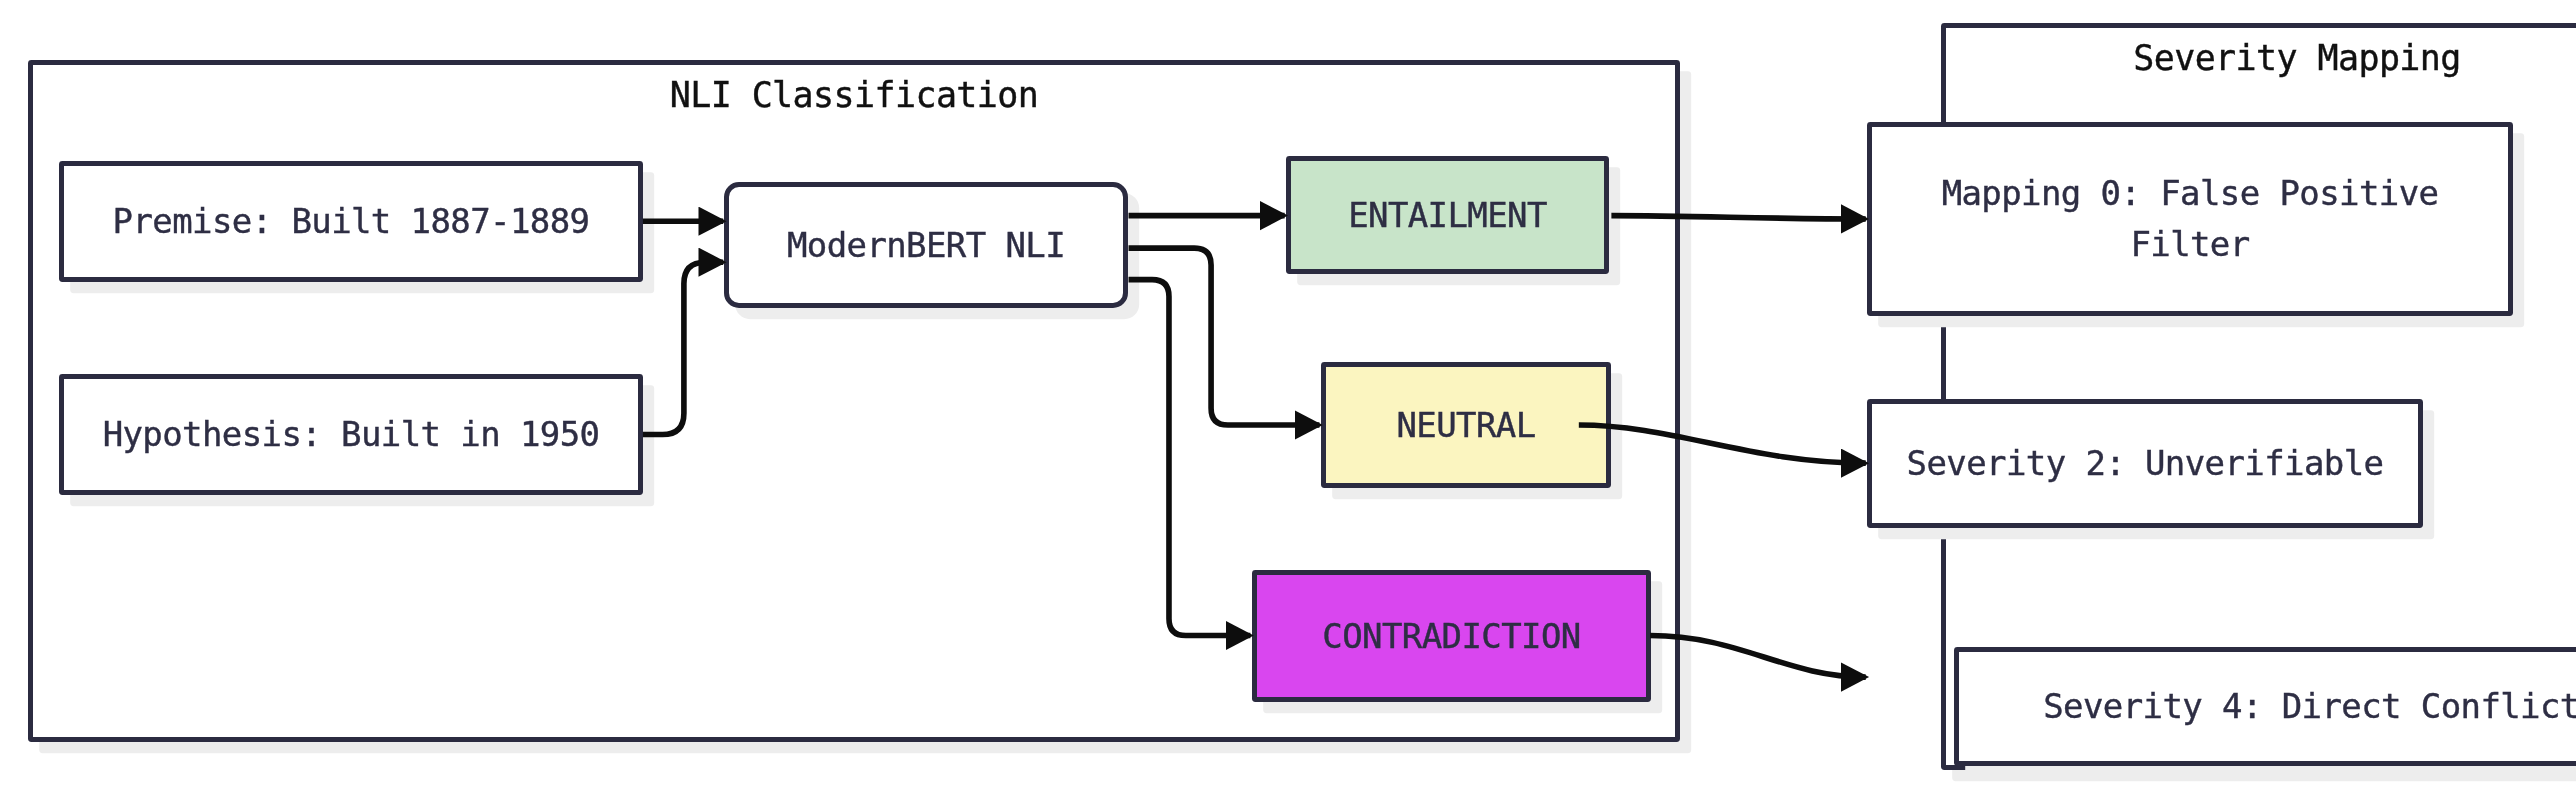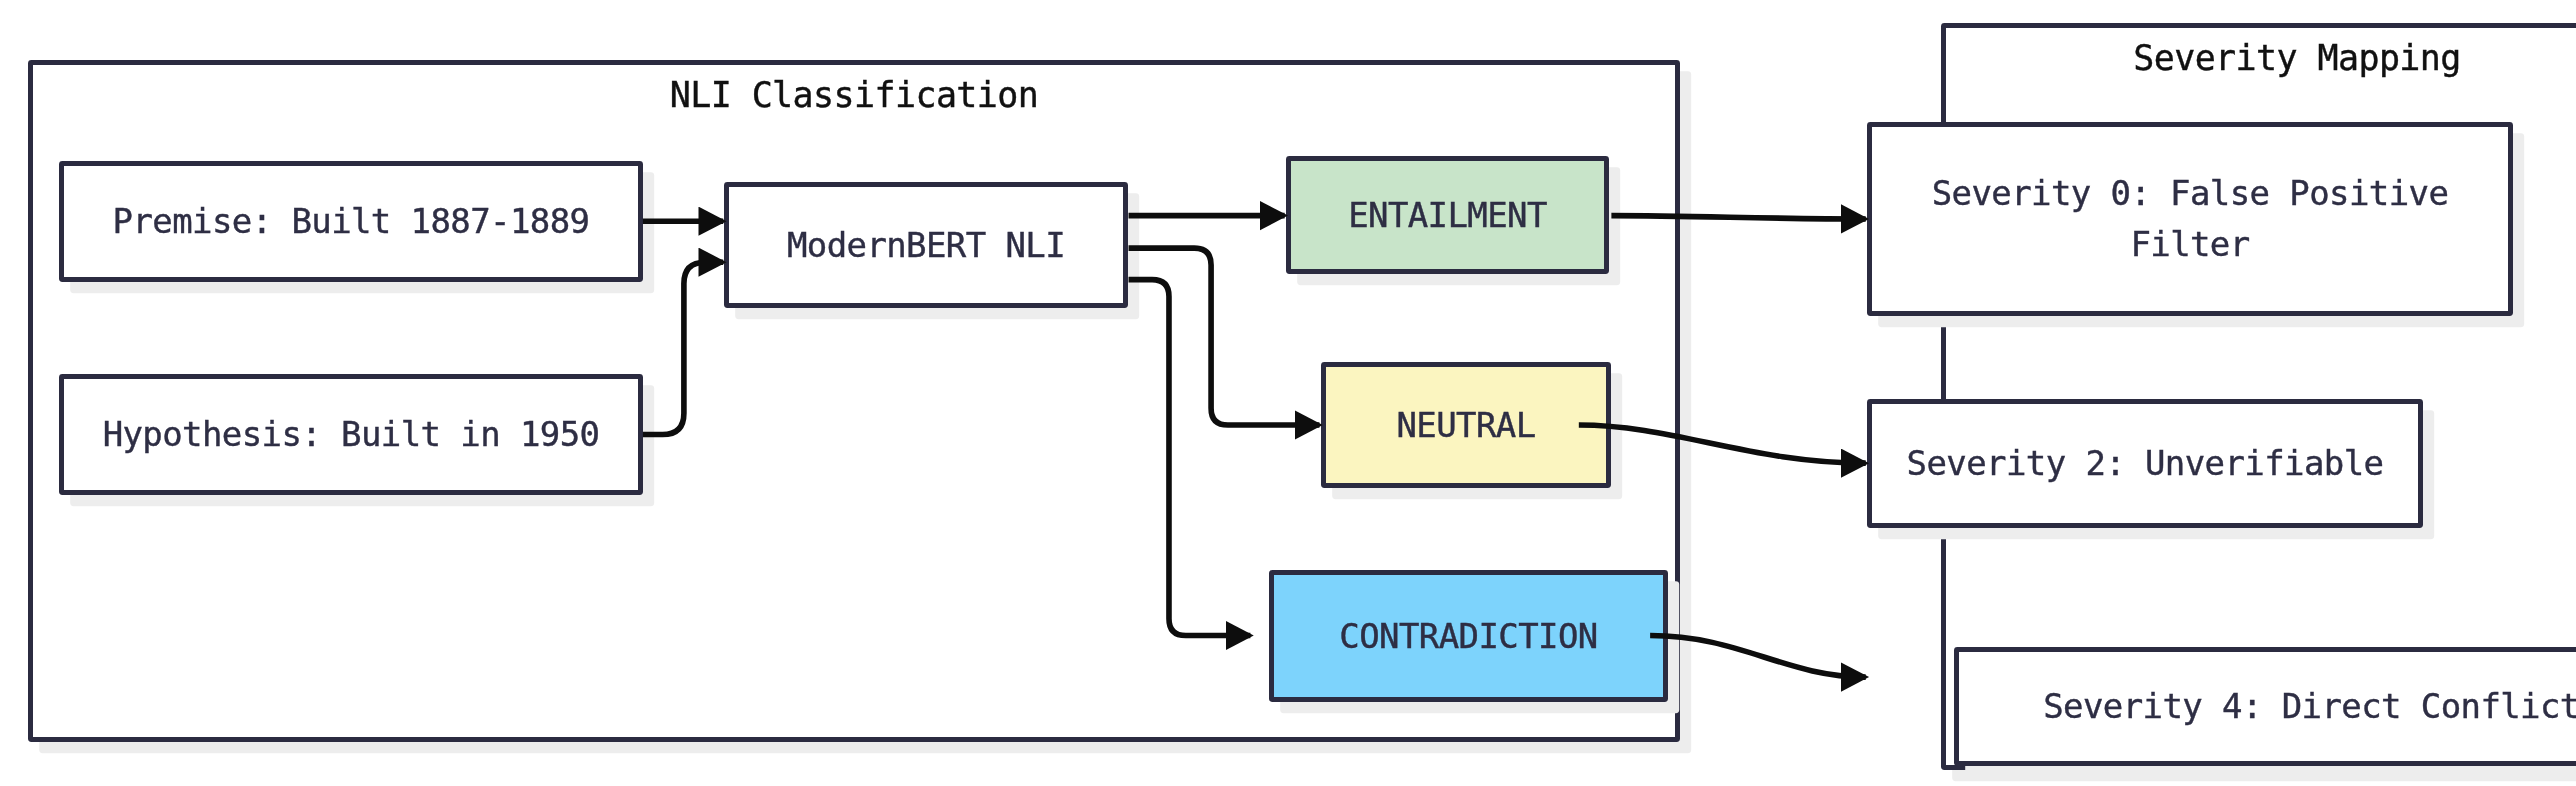--- a/index.html
+++ b/index.html
@@ -101,34 +101,34 @@
   <div class="container" id="c-sev">
     <div class="ctitle">Severity Mapping</div>
   </div>
 
   <div class="node" id="n-premise" style="background: rgb(255, 255, 255); justify-content: center;">
     <span class="lbl">Premise: Built 1887-1889</span>
   </div>
   <div class="node" id="n-hypothesis" style="background: rgb(255, 255, 255);">
     <span class="lbl">Hypothesis: Built in 1950</span>
   </div>
-  <div class="node" id="n-modernbert" style="background: rgb(255, 255, 255);">
+  <div class="node" id="n-modernbert" style="background: rgb(255, 255, 255); border-radius: 15px;">
     <span class="lbl">ModernBERT NLI</span>
   </div>
   <div class="node" id="n-entailment" style="background: rgb(200, 228, 201);">
     <span class="lbl">ENTAILMENT</span>
   </div>
   <div class="node" id="n-neutral" style="background: rgb(251, 245, 192);">
     <span class="lbl">NEUTRAL</span>
   </div>
-  <div class="node" id="n-contradiction" style="background: #7dd3fc; margin-left: 17px;">
+  <div class="node" id="n-contradiction" style="background: #d946ef;">
     <span class="lbl">CONTRADICTION</span>
   </div>
   <div class="node" id="n-sev0" style="background: rgb(255, 255, 255);">
-    <span class="lbl">Severity 0: False Positive Filter</span>
+    <span class="lbl">Mapping 0: False Positive Filter</span>
   </div>
   <div class="node" id="n-sev2" style="background: rgb(255, 255, 255);">
     <span class="lbl">Severity 2: Unverifiable</span>
   </div>
   <div class="node" id="n-sev4" style="background: rgb(255, 255, 255);">
     <span class="lbl">Severity 4: Direct Conflict</span>
   </div>
 
   <svg class="edges" viewBox="0 0 4588 1400" xmlns="http://www.w3.org/2000/svg">
     <defs>

